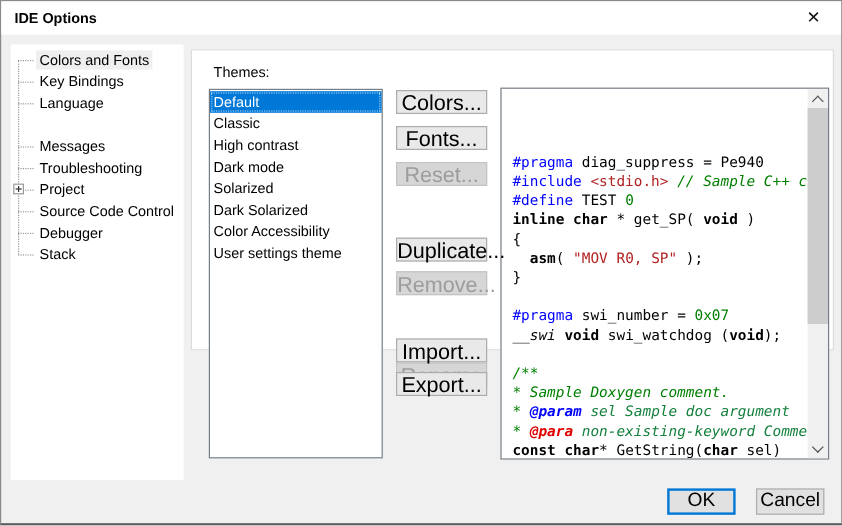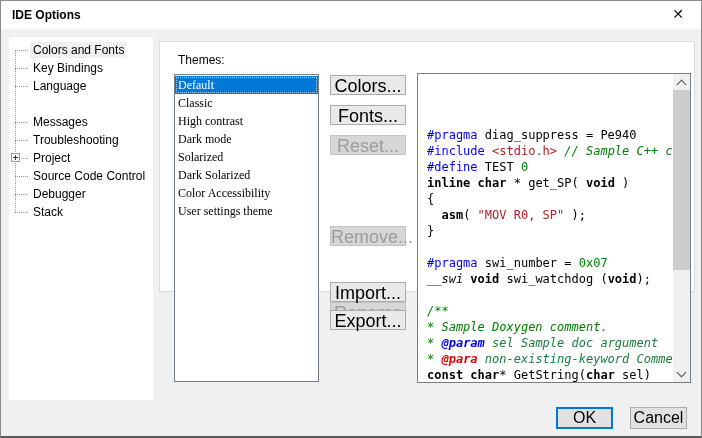--- a/index.html
+++ b/index.html
@@ -20,21 +20,21 @@
   .plus-h{position:absolute;left:1px;top:3px;width:5px;height:1px;background:#333;}
   .plus-v{position:absolute;left:3px;top:1px;width:1px;height:5px;background:#333;}
   .tree-label{position:absolute;left:21px;top:1px;padding:1px 3px;white-space:nowrap;}
   .tree-label.sel{background:#efefef;}
   
   .frame{position:absolute;left:158px;top:40px;width:536px;height:251px;background:#fff;
     border:1px solid #dcdcdc;box-sizing:border-box;}
   .themes-label{position:absolute;left:18px;top:11px;}
   .listbox{position:absolute;left:14px;top:32px;width:145px;height:308px;background:#fff;
     border:1px solid #767d84;box-sizing:border-box;padding-top:1px;cursor:default;}
-  .lb-item{height:18px;line-height:18px;padding-left:3px;white-space:nowrap;overflow:hidden;font-family:Liberation Serif, serif;}
+  .lb-item{height:18px;line-height:18px;padding-left:3px;white-space:nowrap;overflow:hidden;}
   .lb-item.selected{background:#0078d7;color:#fff;outline:1px dotted #9ecbf0;outline-offset:-2px;}
   
   .side-btn{position:absolute;left:170px;width:76px;height:20px;background:#e9e9e9;
     border:1px solid #acacac;font-family:"Liberation Sans",sans-serif;font-size:18px;
     padding:0;cursor:pointer;color:#000;}
   .side-btn.disabled{background:#d6d6d6;border-color:#c3c3c3;color:#9c9c9c;text-align:center;}
   
   .codebox{position:absolute;left:257px;top:31px;width:274px;height:310px;background:#fff;
     border:1px solid #767d84;box-sizing:border-box;overflow:hidden;}
   .code-lines{position:absolute;left:0;top:0;right:17px;bottom:0;padding:5px 0 0 9px;
@@ -144,20 +144,21 @@
         </div>
         <div class="sb-thumb"></div>
         <div class="sb-btn sb-down">
           <div class="chev down"></div>
         </div>
       </div>
     </div>
   <button class="side-btn" style="top: 33px;">Colors...</button>
       <button class="side-btn" style="top: 63px;">Fonts...</button>
       <button class="side-btn disabled" disabled="" style="top: 93px;">Reset...</button>
+      <button class="side-btn" style="top: 156px;">Duplicate...</button>
       <button class="side-btn disabled" disabled="" style="top: 184px;">Remove...</button>
       <button class="side-btn disabled" disabled="" style="top: 212px; margin-top: 48px;">Rename</button>
       <button class="side-btn" style="top: 240px;">Import...</button>
       <button class="side-btn" style="top: 268px;">Export...</button>
     </div>
 
   <button class="dlg-btn" id="ok-btn">OK</button>
   <button class="dlg-btn" id="cancel-btn">Cancel</button>
 </div>
 

